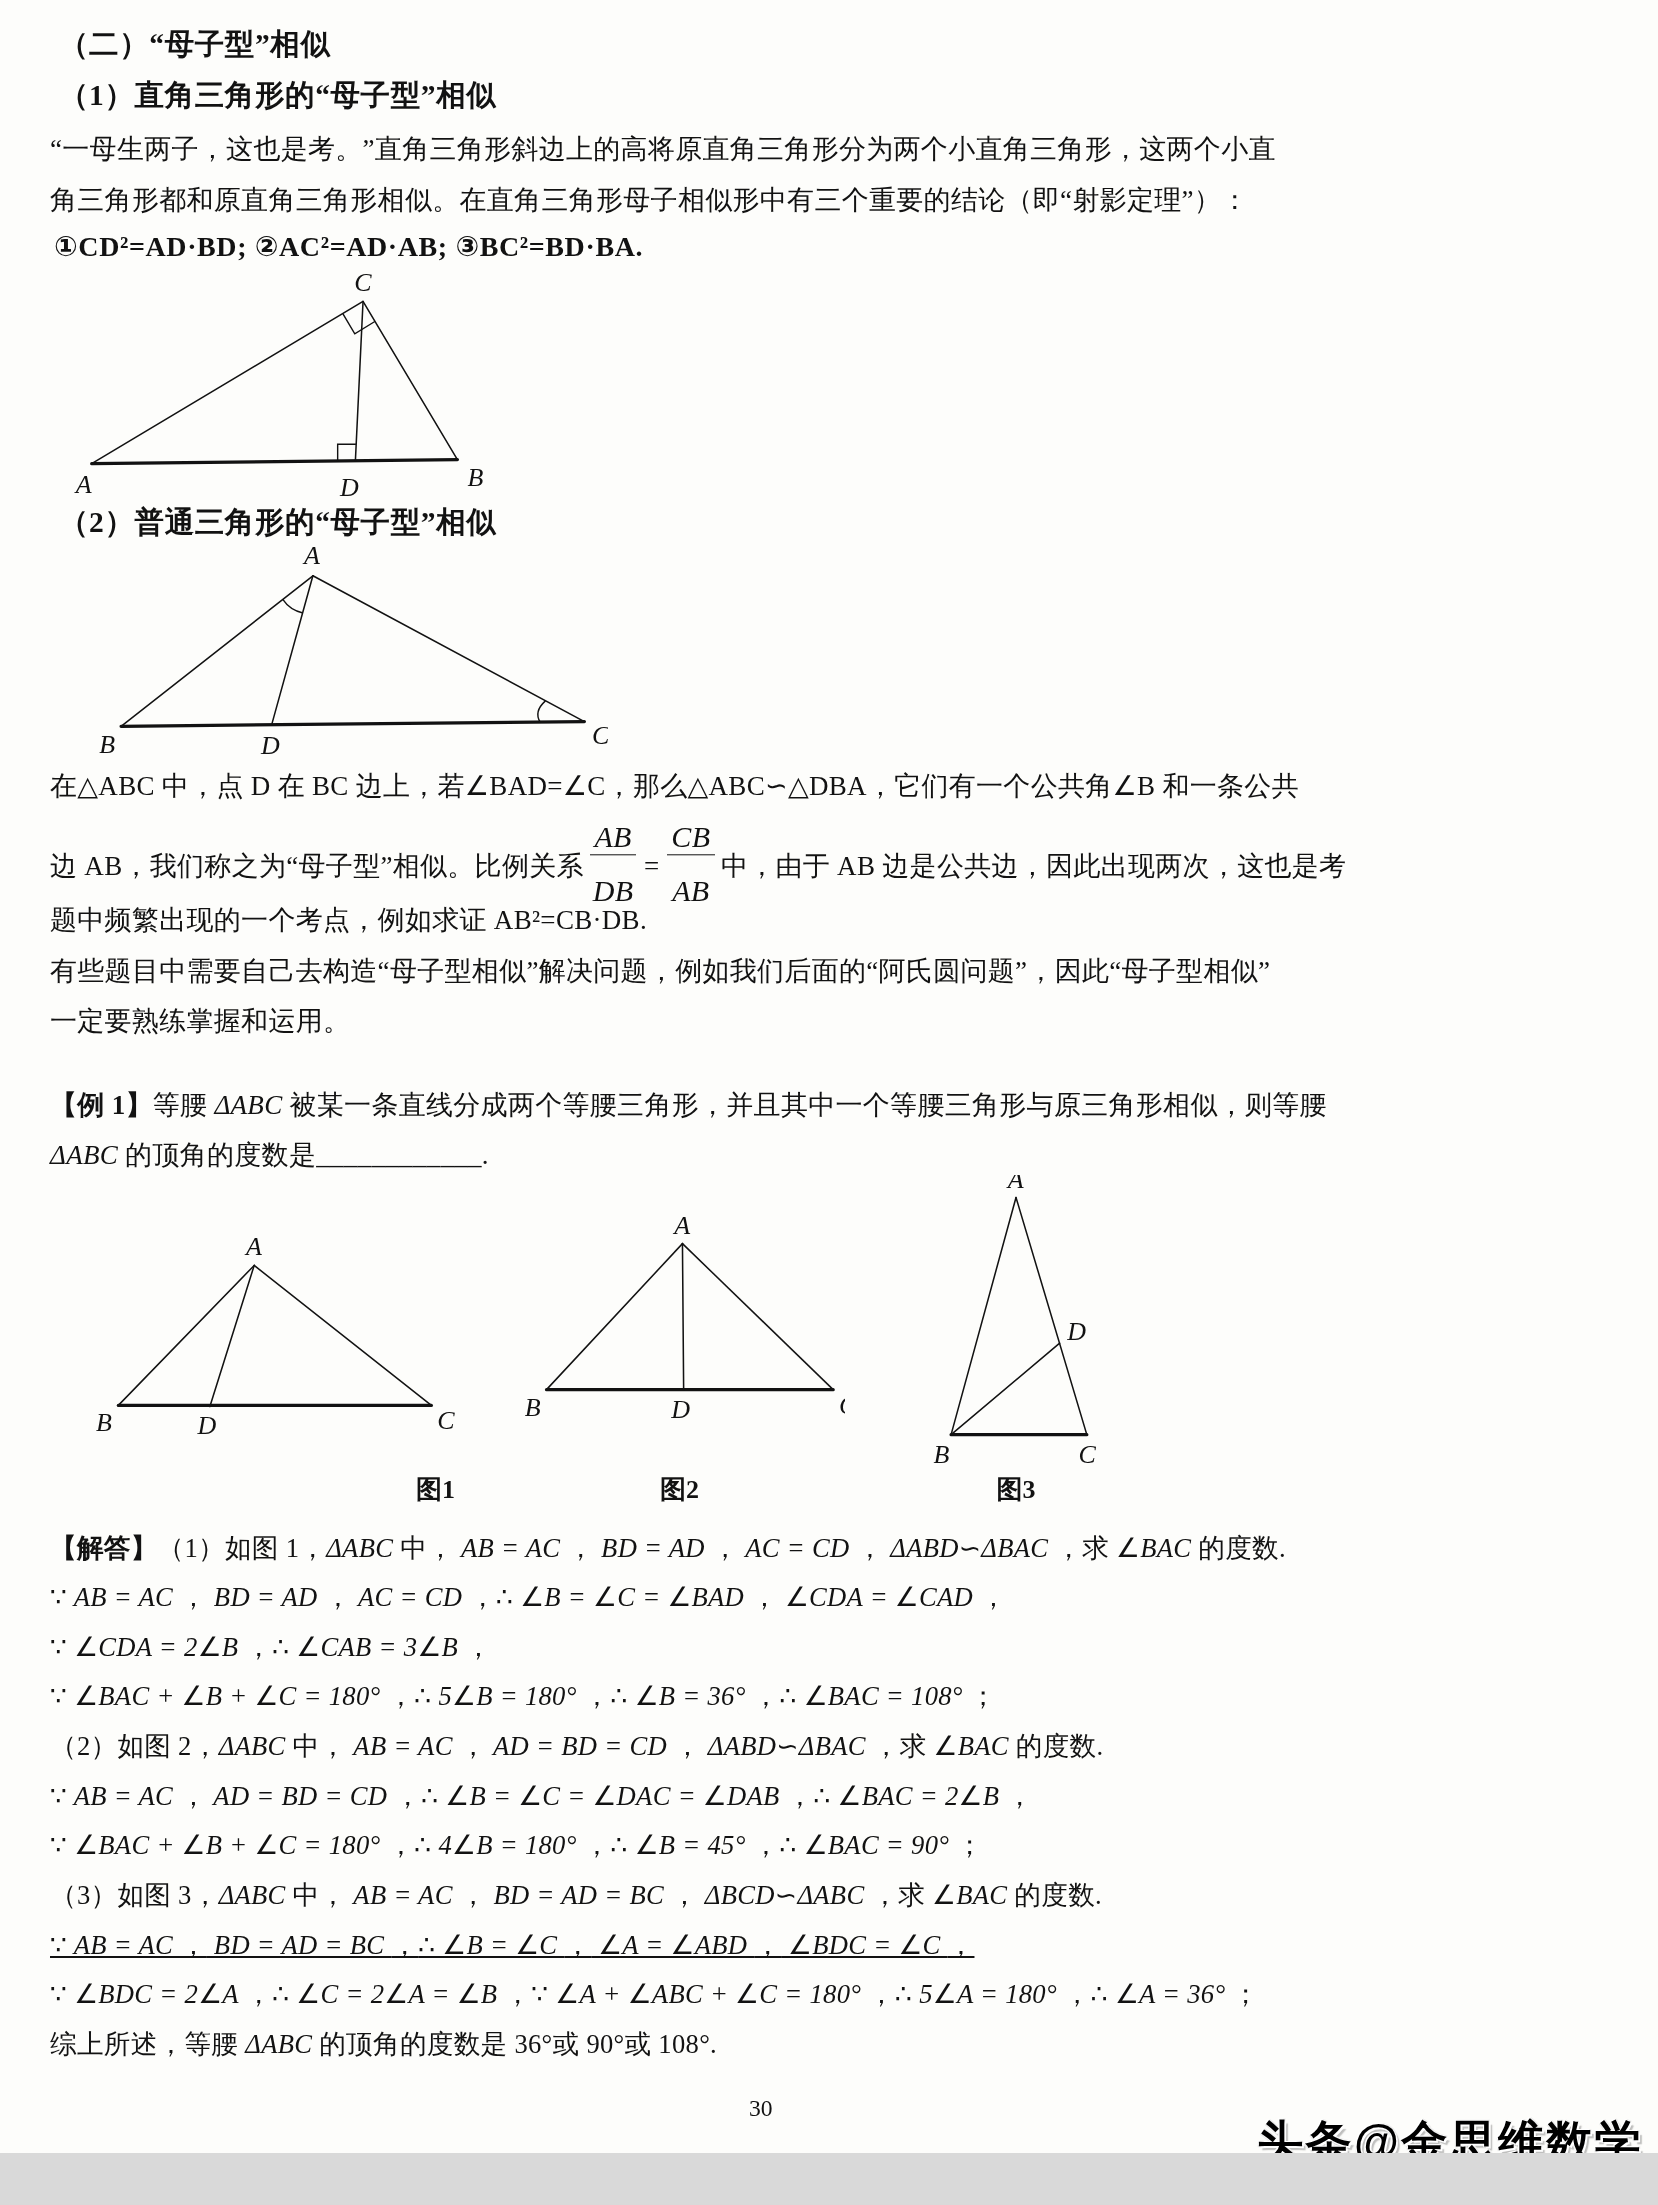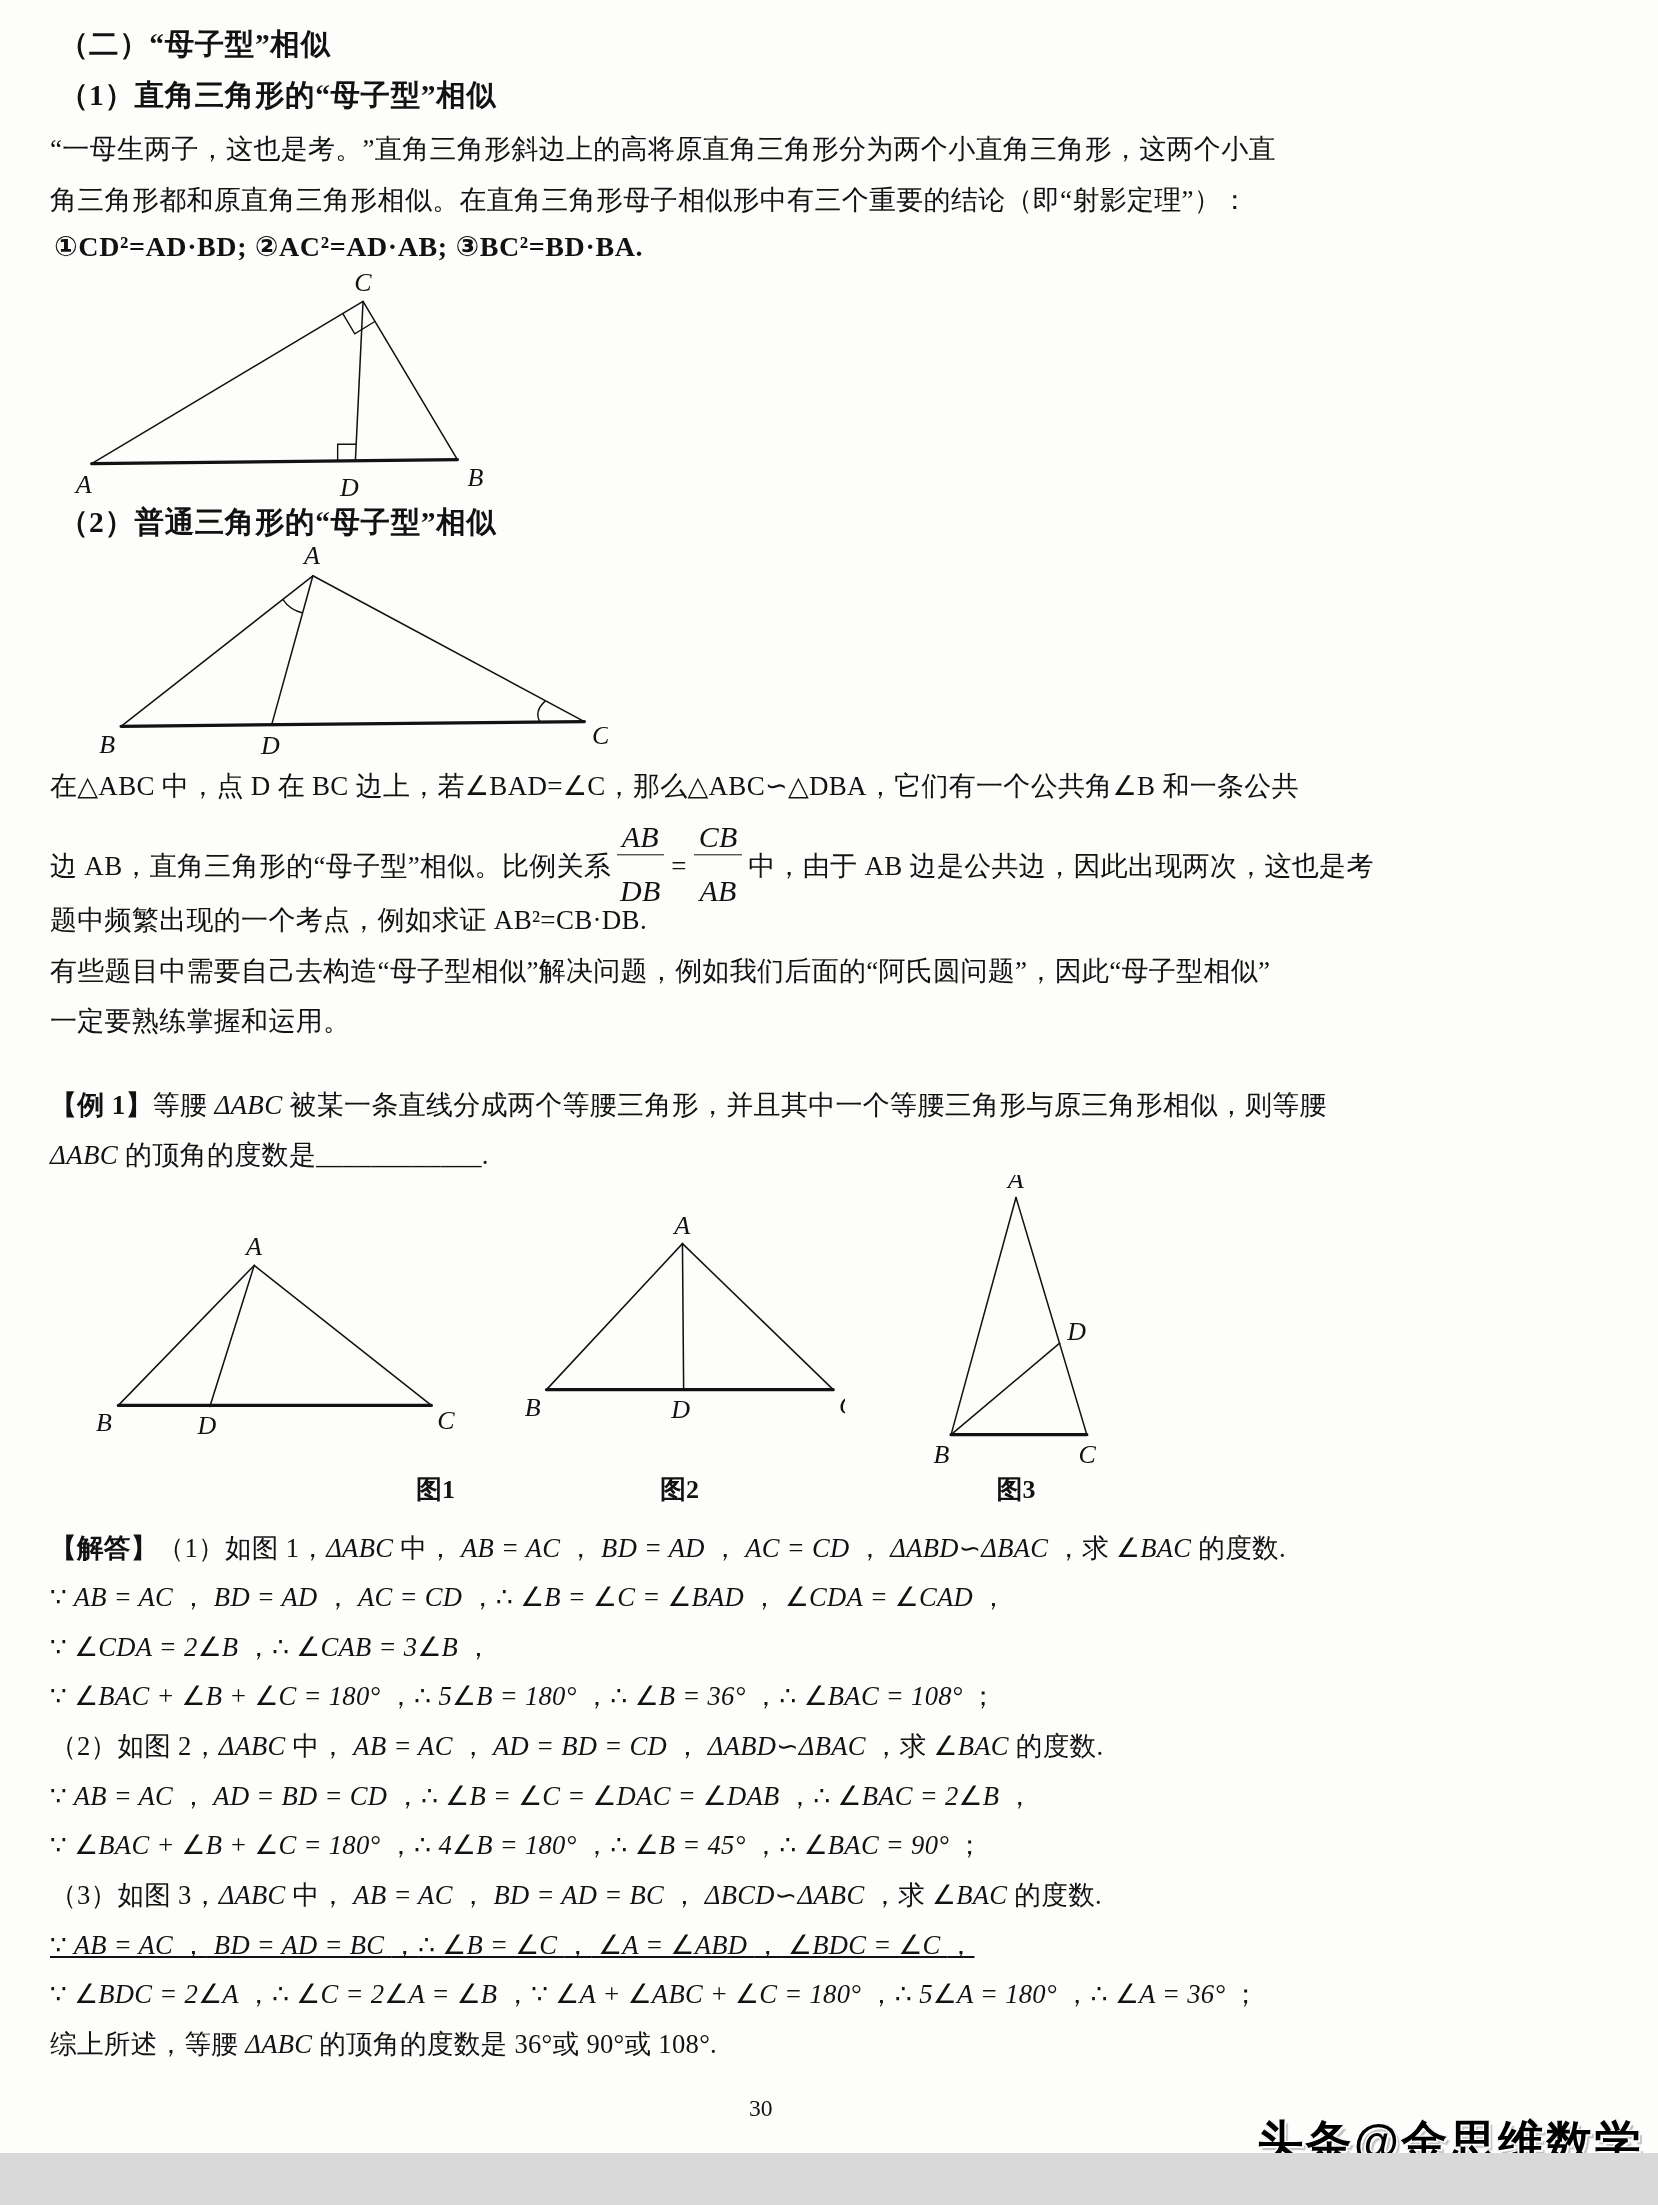--- a/index.html
+++ b/index.html
@@ -66,21 +66,21 @@
     <line class="edge" x1="420" y1="50" x2="350" y2="303"></line>
     <path class="mark" d="M369,90 Q381,108 403,113"></path>
     <path class="mark" d="M805,298 Q794,280 814,262"></path>
     <text class="svg-label" x="405" y="30">A</text>
     <text class="svg-label" x="58" y="350">B</text>
     <text class="svg-label" x="893" y="335">C</text>
     <text class="svg-label" x="332" y="352">D</text>
   </svg>
 
   <div class="abs body-t" style="left:50px;top:768px;">在△ABC 中，点 D 在 BC 边上，若∠BAD=∠C，那么△ABC∽△DBA，它们有一个公共角∠B 和一条公共</div>
-  <div class="abs body-t" style="left:50px;top:826px;"><span class="seg-c">边 AB，直角三角形的“母子型”相似。比例关系</span><span class="frac"><span class="fnum">AB</span><span class="fden">DB</span></span><span class="seg-m">=</span><span class="frac"><span class="fnum">CB</span><span class="fden">AB</span></span><span class="seg-c">中，由于 AB 边是公共边，因此出现两次，这也是考</span></div>
+  <div class="abs body-t" style="left:50px;top:826px;"><span class="seg-c">边 AB，我们称之为“母子型”相似。比例关系</span><span class="frac"><span class="fnum">AB</span><span class="fden">DB</span></span><span class="seg-m">=</span><span class="frac"><span class="fnum">CB</span><span class="fden">AB</span></span><span class="seg-c">中，由于 AB 边是公共边，因此出现两次，这也是考</span></div>
   <div class="abs body-t" style="left:50px;top:953px;">有些题目中需要自己去构造“母子型相似”解决问题，例如我们后面的“阿氏圆问题”，因此“母子型相似”</div>
   <div class="abs body-t" style="left:50px;top:902px;">题中频繁出现的一个考点，例如求证 AB²=CB·DB.</div>
   <div class="abs body-t" style="left:50px;top:1003px;">一定要熟练掌握和运用。</div>
 
   <div class="abs body-t" style="left:50px;top:1087px;"><span class="seg-b">【例 1】</span><span class="seg-c">等腰 </span><span class="seg-m">ΔABC</span><span class="seg-c"> 被某一条直线分成两个等腰三角形，并且其中一个等腰三角形与原三角形相似，则等腰</span></div>
   <div class="abs body-t" style="left:50px;top:1137px;"><span class="seg-m">ΔABC</span><span class="seg-c"> 的顶角的度数是</span><span class="seg-c">____________</span><span class="seg-c">.</span></div>
 
   <svg class="abs" style="left:77px;top:1237px;" width="378" height="198" viewBox="0 0 640 335">
     <line class="edge" x1="300" y1="48" x2="70" y2="285"></line>
     <line class="edge" x1="300" y1="48" x2="600" y2="285"></line>

